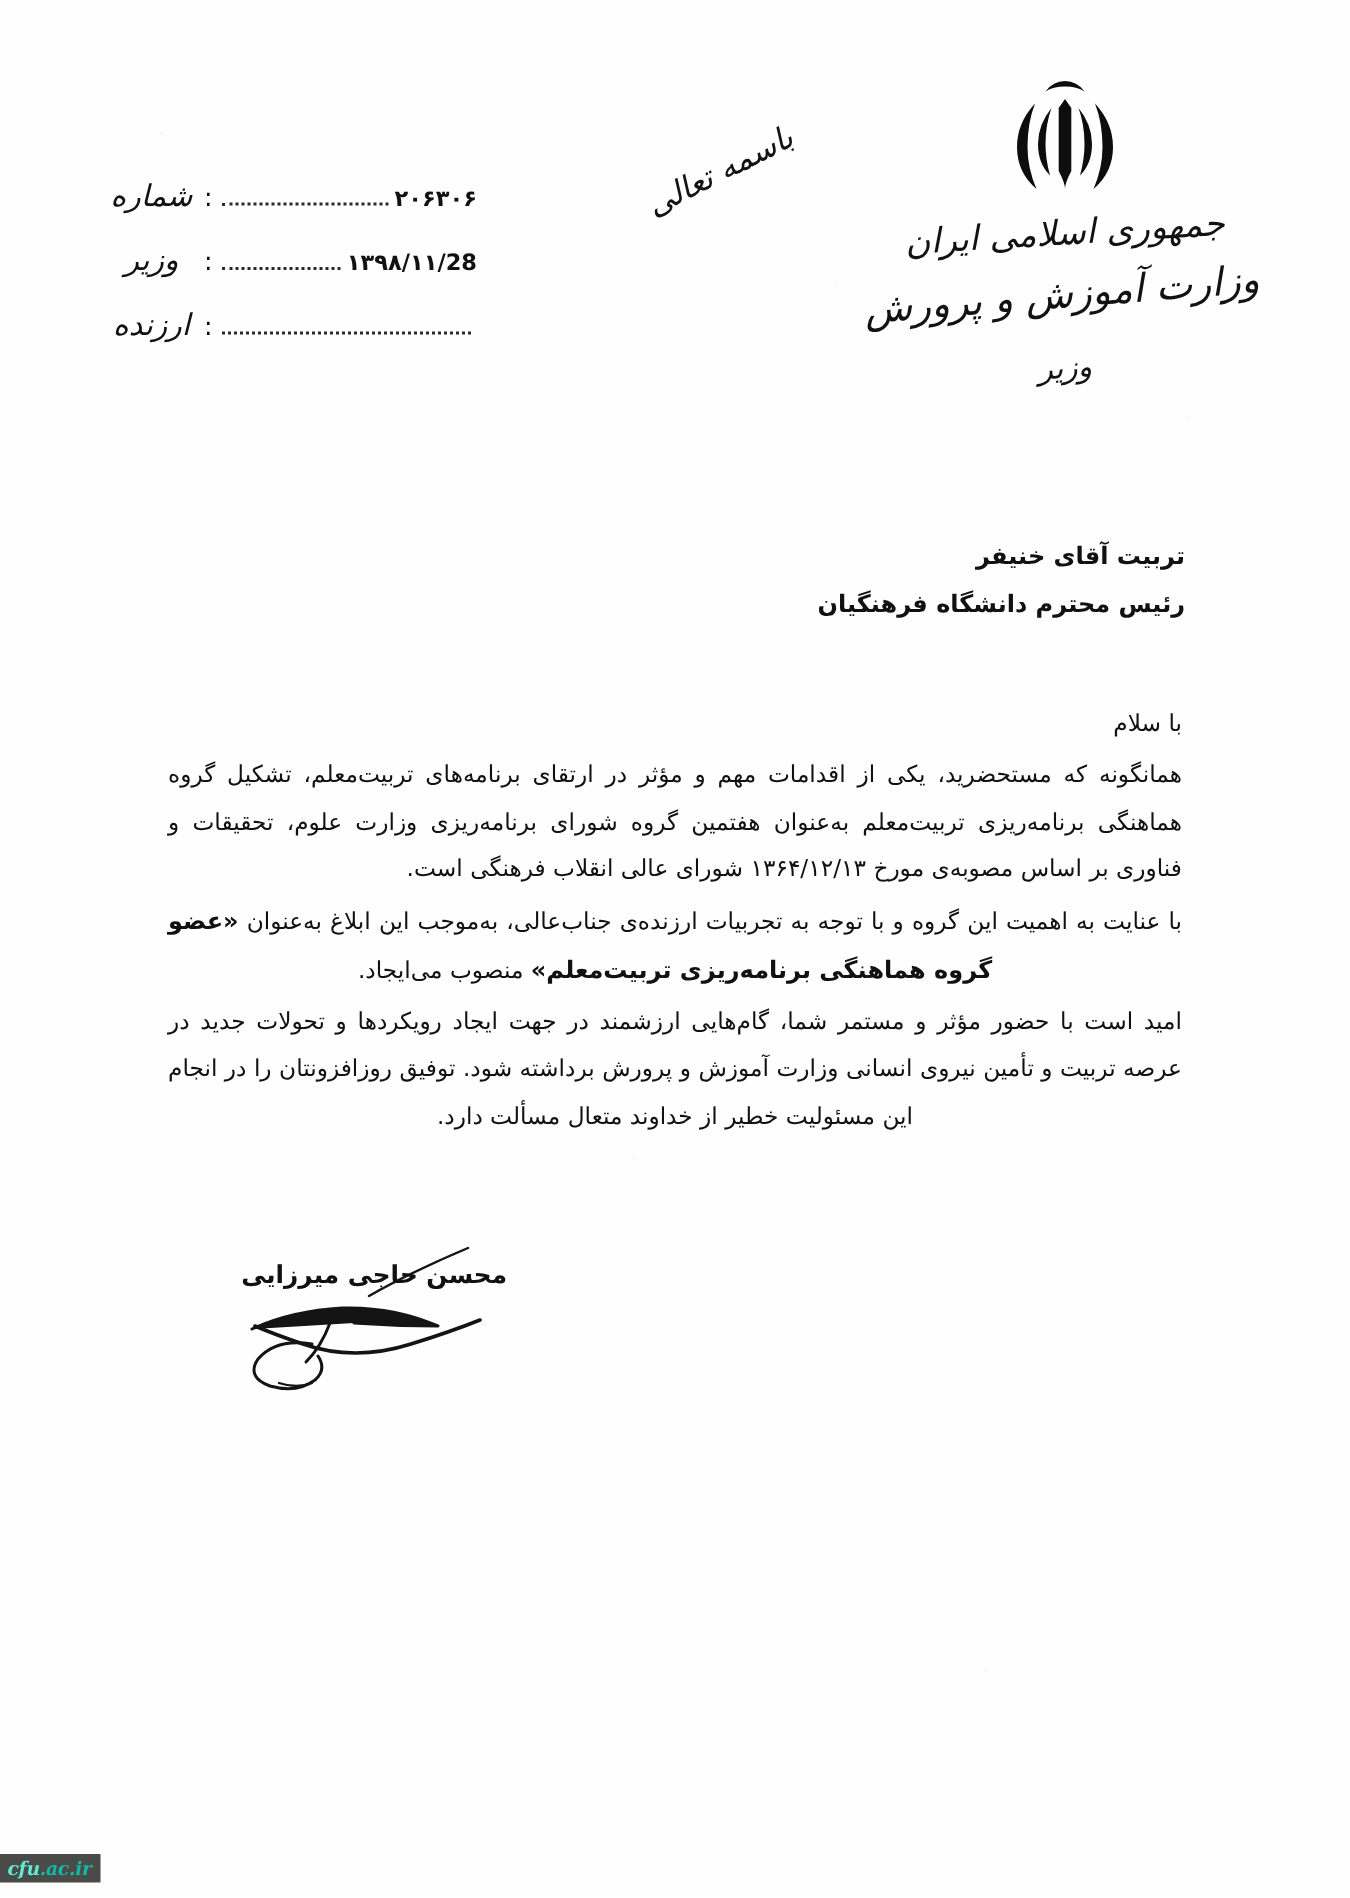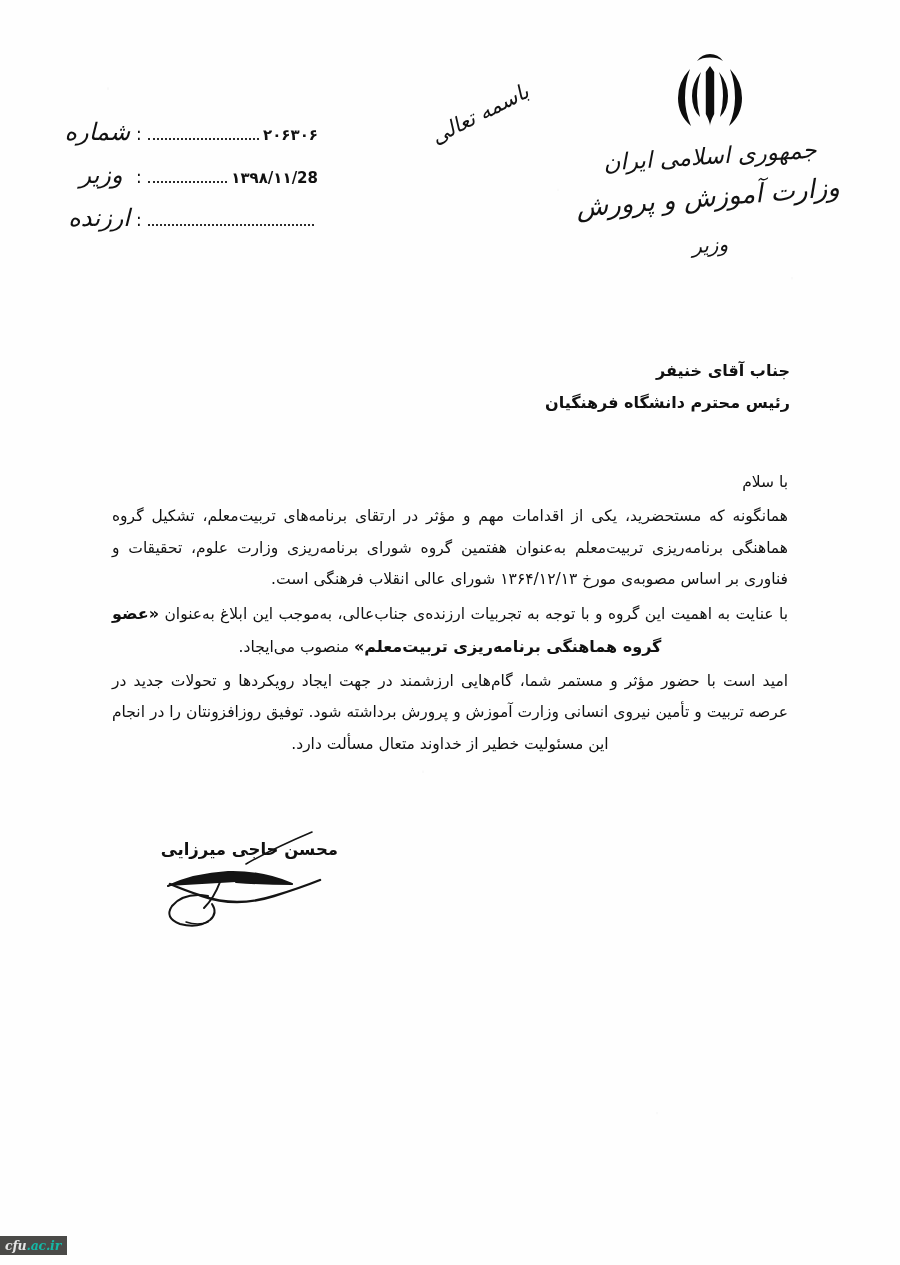--- a/index.html
+++ b/index.html
@@ -83,21 +83,21 @@
   }
   .ref-row {
     display: flex;
     flex-direction: row-reverse;
     align-items: baseline;
     height: 43px;
   }
   .ref-label {
     font-family: Liberation Sans, sans-serif;
     font-style: italic;
-    font-size: 24px;
+    font-size: 20px;
     width: 58px;
     text-align: center;
     flex: 0 0 auto;
   }
   .ref-colon {
     font-size: 17px;
     padding: 0 6px;
     flex: 0 0 auto;
   }
   .ref-dots {
@@ -233,21 +233,21 @@
     </div>
     <div class="ref-row">
       <span class="ref-label">ارزنده</span>
       <span class="ref-colon">:</span>
       <span class="ref-dots"></span>
       <span class="ref-value"></span>
     </div>
   </div>
 
   <div class="addressee">
-    <div>جناب آقای خنیفر</div>
+    <div>تربیت آقای خنیفر</div>
     <div>رئیس محترم دانشگاه فرهنگیان</div>
   </div>
 
   <div class="body-copy">
     <p class="para greeting">با سلام</p>
 
     <p class="para">همانگونه که مستحضرید، یکی از اقدامات مهم و مؤثر در ارتقای برنامه‌های تربیت‌معلم، تشکیل گروه هماهنگی برنامه‌ریزی تربیت‌معلم به‌عنوان هفتمین گروه شورای برنامه‌ریزی وزارت علوم، تحقیقات و فناوری بر اساس مصوبه‌ی مورخ ۱۳۶۴/۱۲/۱۳ شورای عالی انقلاب فرهنگی است.</p>
 
     <p class="para center-last">
       <span>با عنایت به اهمیت این گروه و با توجه به تجربیات ارزنده‌ی جناب‌عالی، به‌موجب این ابلاغ به‌عنوان </span><span class="appoint-title">«عضو گروه هماهنگی برنامه‌ریزی تربیت‌معلم»</span><span> منصوب می‌ایجاد.</span>
@@ -264,16 +264,16 @@
         <path d="M44 56 Q70 44 104 42 Q138 41 168 54 Q140 54 112 52" stroke-width="2" fill="#141414"></path>
         <path d="M46 54 Q60 60 78 66 Q112 78 150 66 Q176 58 196 50" stroke-width="2.4"></path>
         <path d="M96 52 Q90 68 80 78" stroke-width="2"></path>
         <path d="M84 66 Q60 62 48 76 Q40 88 56 94 Q74 99 86 90 Q94 83 88 74" stroke-width="2"></path>
         <path d="M62 92 Q74 96 84 92" stroke-width="1.5"></path>
       </g>
     </svg>
   </div>
 
   <div class="footer-badge" style="background: rgb(74, 74, 72);">
-    <span style="color: #e5e5e5;">cfu</span>
+    <span style="color: #5eead4;">cfu</span>
       <span style="color: #14b8a6;">.ac.ir</span>
   </div>
 </div>
 
 </body></html>

